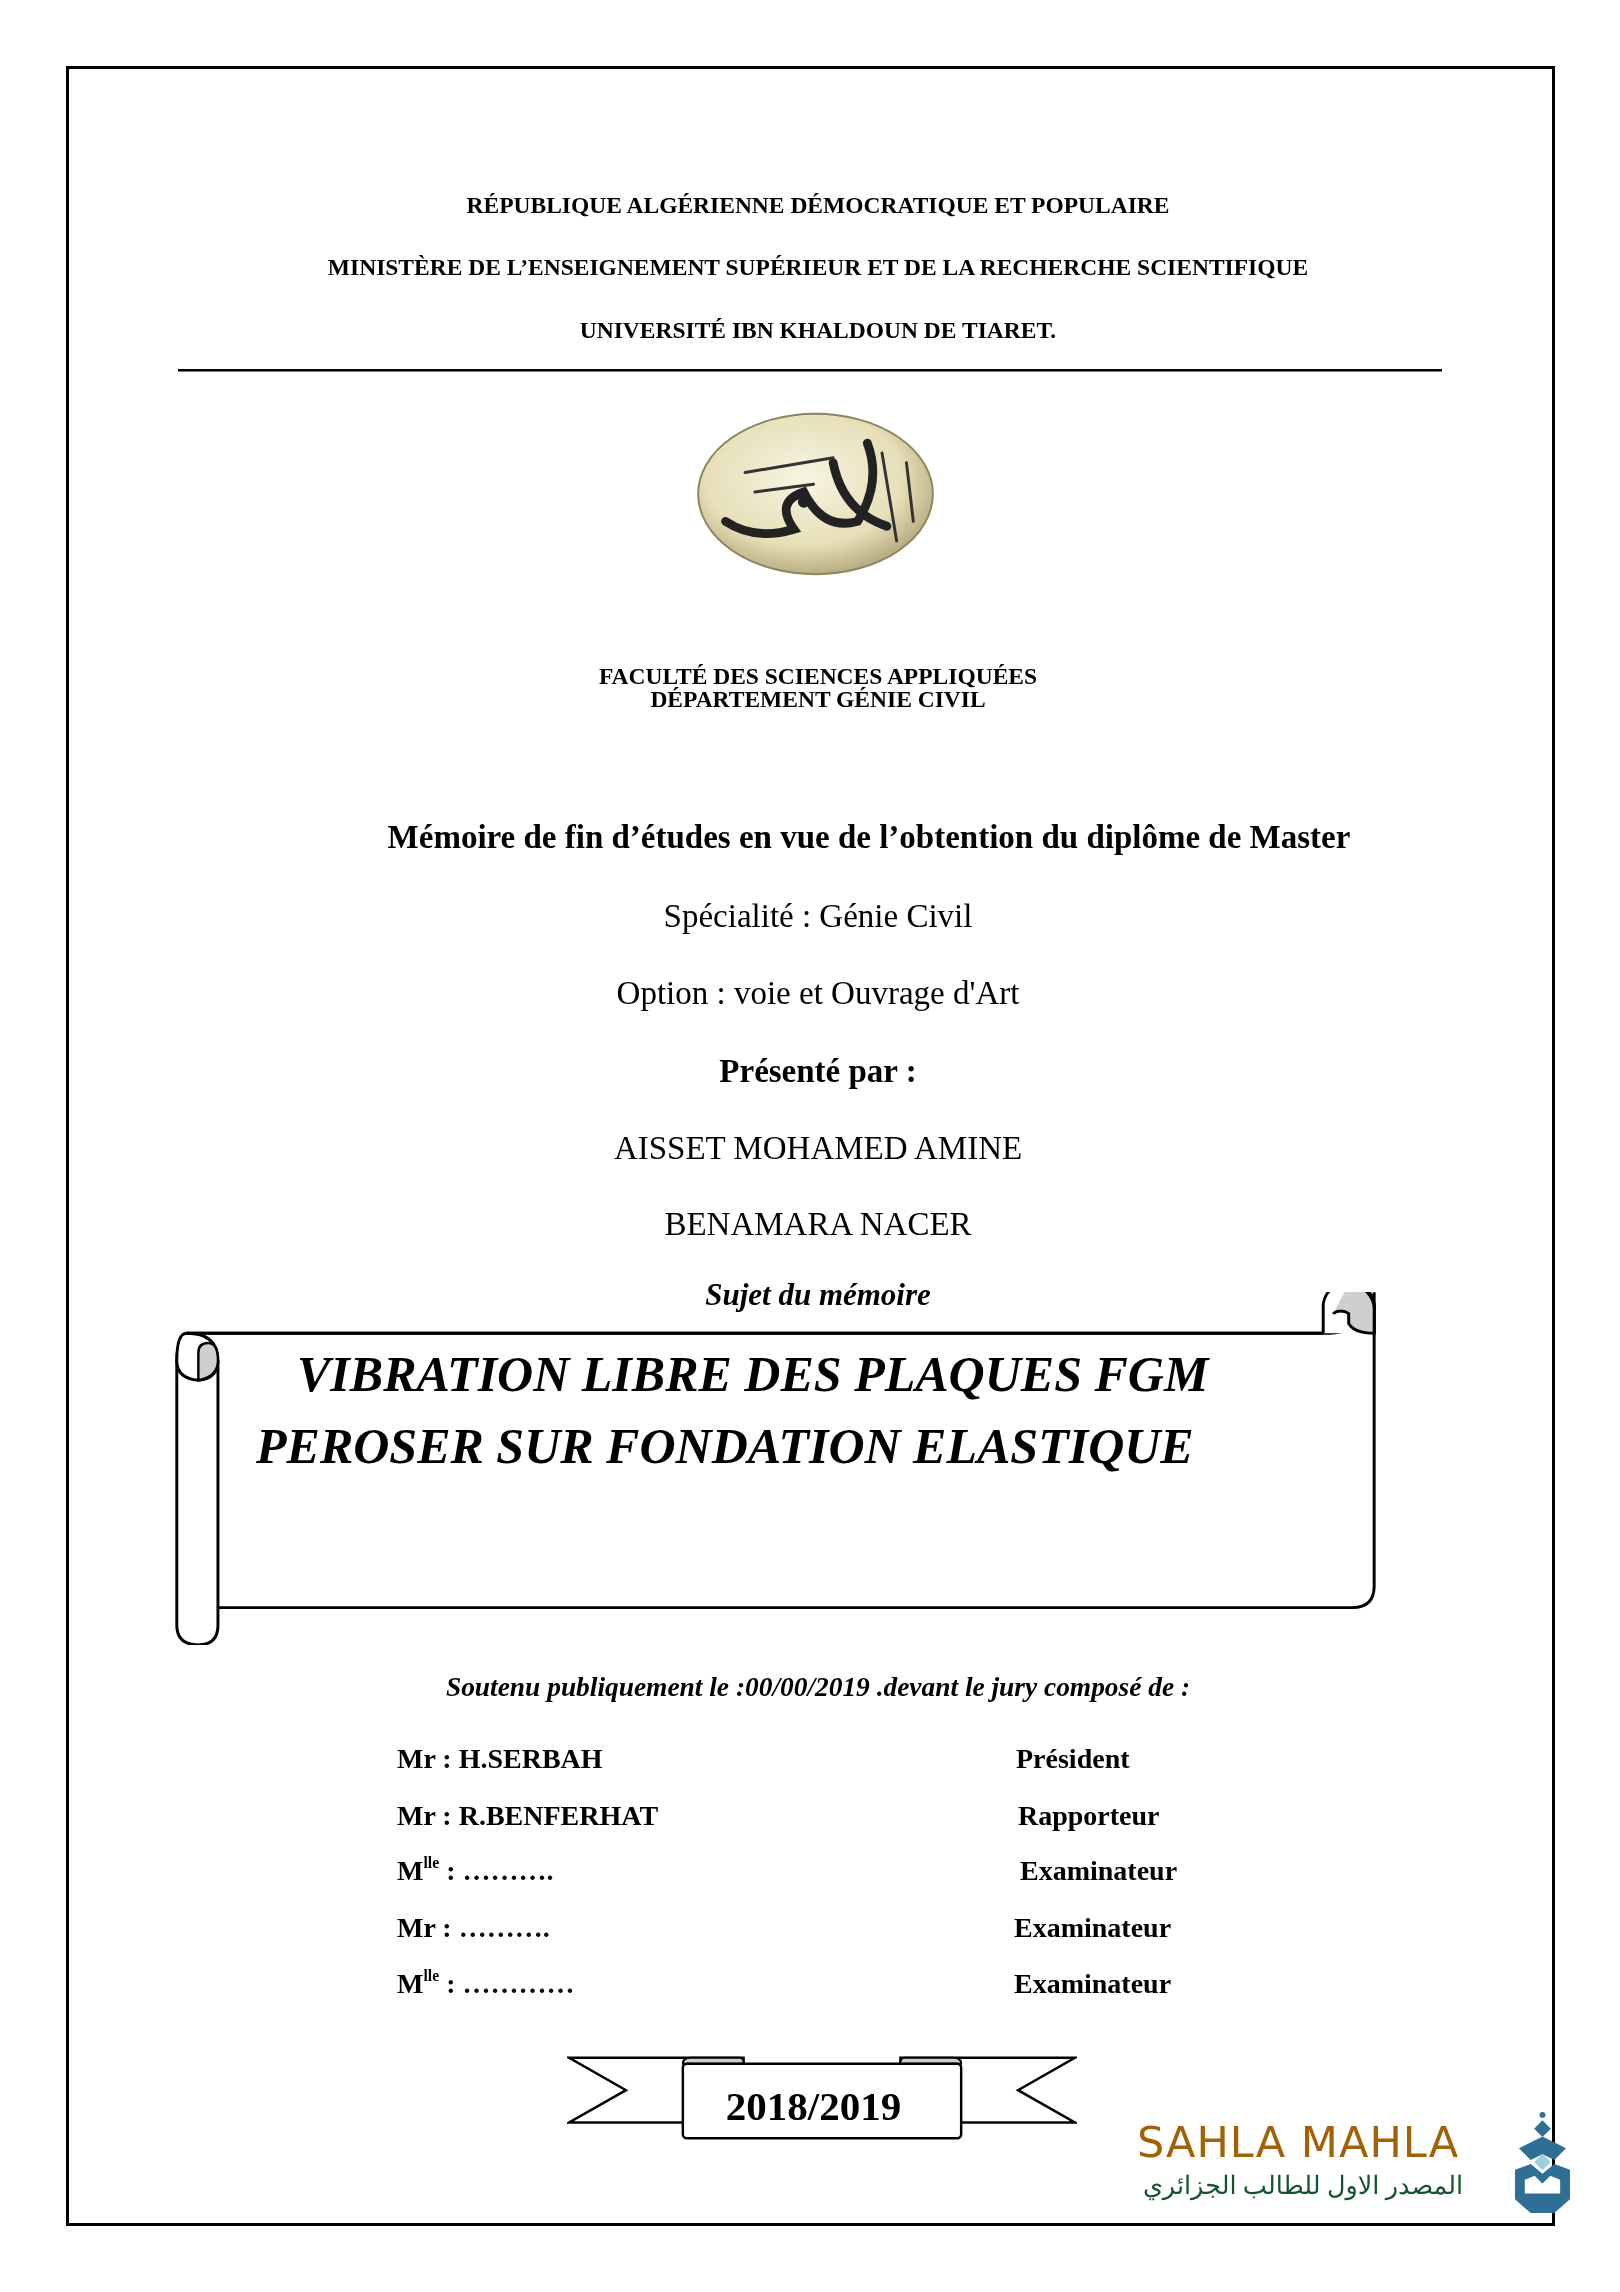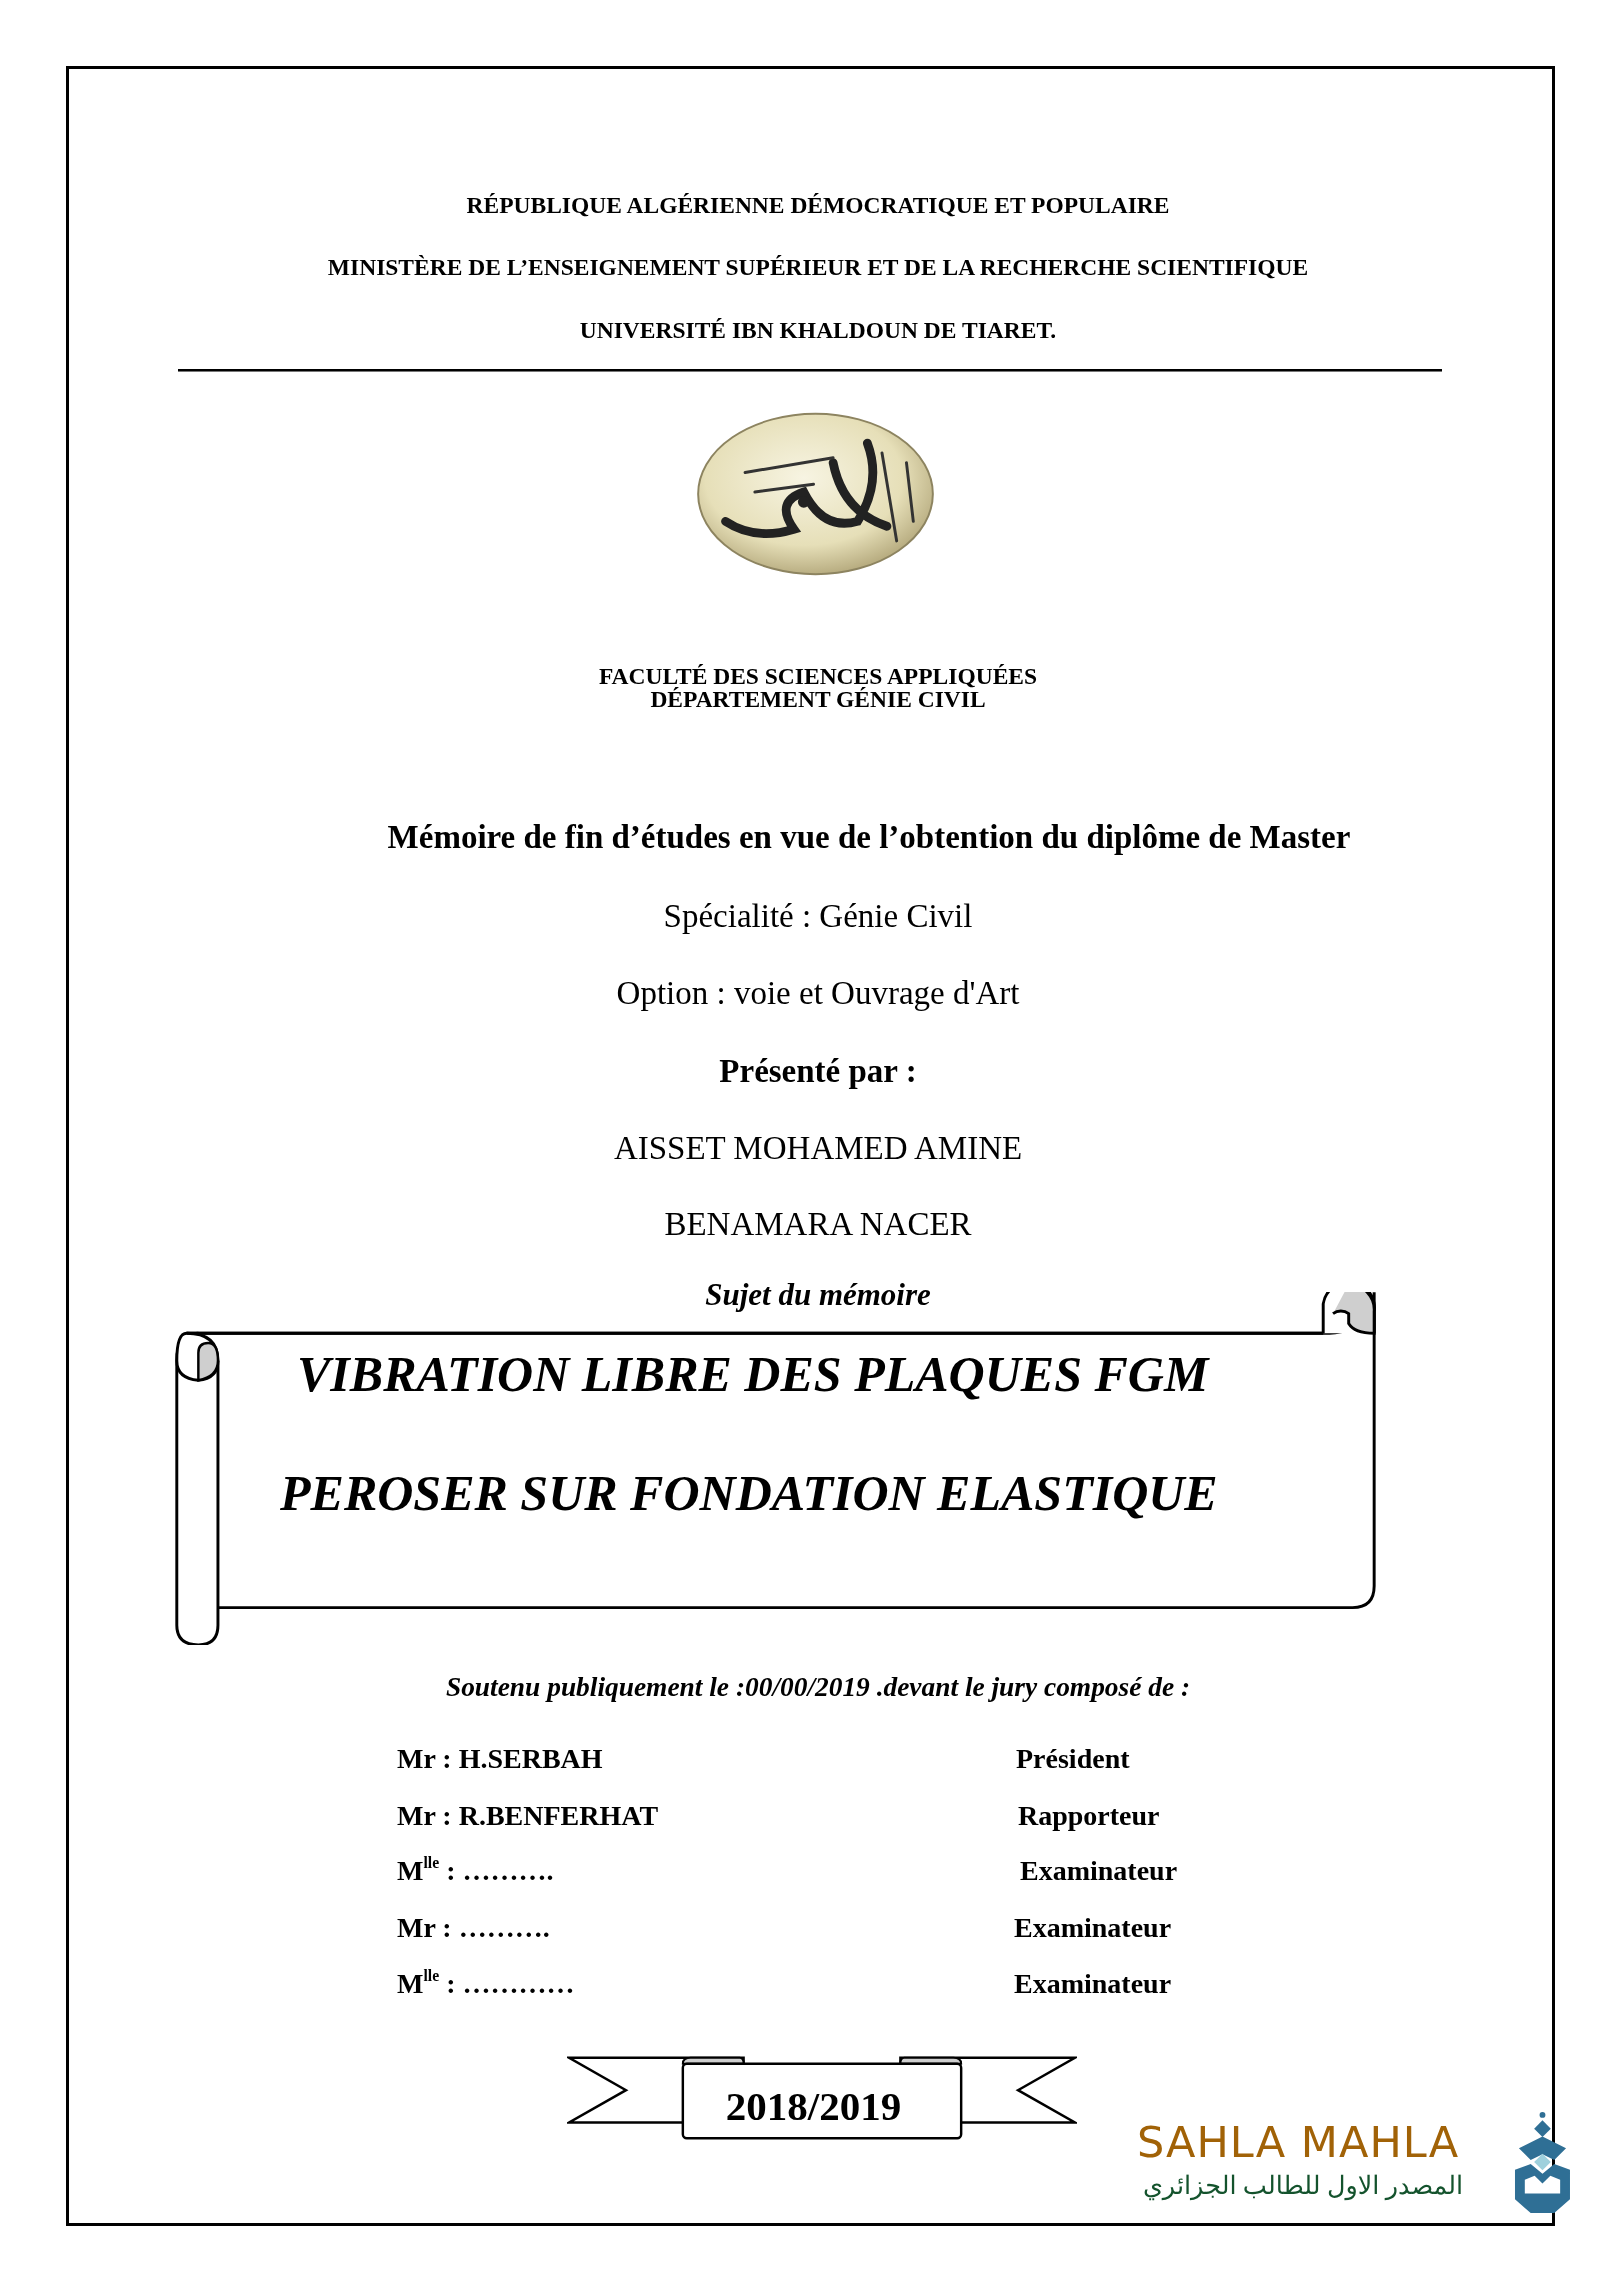--- a/index.html
+++ b/index.html
@@ -76,21 +76,21 @@
 
   <path d="M1180 42 L1180 12 A26 26 0 1 1 1232 20 L1232 42" fill="#fff" stroke="#000" stroke-width="3"></path>
   <path d="M1206 -8 A26 26 0 0 1 1232 20 L1232 42 Q1212 42 1206 32 L1206 22 A13 13 0 0 0 1190 22" fill="#cfcfcf" stroke="#000" stroke-width="3"></path>
 
   <path d="M32 42 Q10 42 10 70 L10 340 Q10 360 32 360 Q52 360 52 340 L52 70" fill="#fff" stroke="#000" stroke-width="3"></path>
   <path d="M20 42 Q10 42 10 70 Q10 88 32 90 Q52 88 52 70 Q52 42 20 42 Z" fill="#fff" stroke="#000" stroke-width="3"></path>
   <path d="M32 90 L32 62 Q32 52 42 52 Q52 52 52 70 Q52 86 32 90 Z" fill="#cfcfcf" stroke="#000" stroke-width="2.5"></path>
   <path d="M20 42 L1180 42" fill="none" stroke="#000" stroke-width="3"></path>
 </svg>
 <div class="title-line" style="left:297px; top:1345px;">VIBRATION LIBRE DES PLAQUES FGM</div>
-<div class="title-line" style="left:280px; top:1417px;margin-top:47px;">PEROSER SUR FONDATION ELASTIQUE</div>
+<div class="title-line" style="left:256px; top:1417px;">PEROSER SUR FONDATION ELASTIQUE</div>
 
 <div class="abs soutenu" style="top:1672px;">Soutenu publiquement le :00/00/2019 .devant le jury composé de :</div>
 
 <div class="jury-row" style="left:0; top:1743px; width:1620px;">
   <span class="jury-name"><span>Mr</span><span> : H.SERBAH</span></span>
   <span class="jury-role" style="left:1016px;">Président</span>
 </div>
 <div class="jury-row" style="left:0; top:1800px; width:1620px;">
   <span class="jury-name"><span>Mr</span><span> : R.BENFERHAT</span></span>
   <span class="jury-role" style="left:1018px;">Rapporteur</span>

